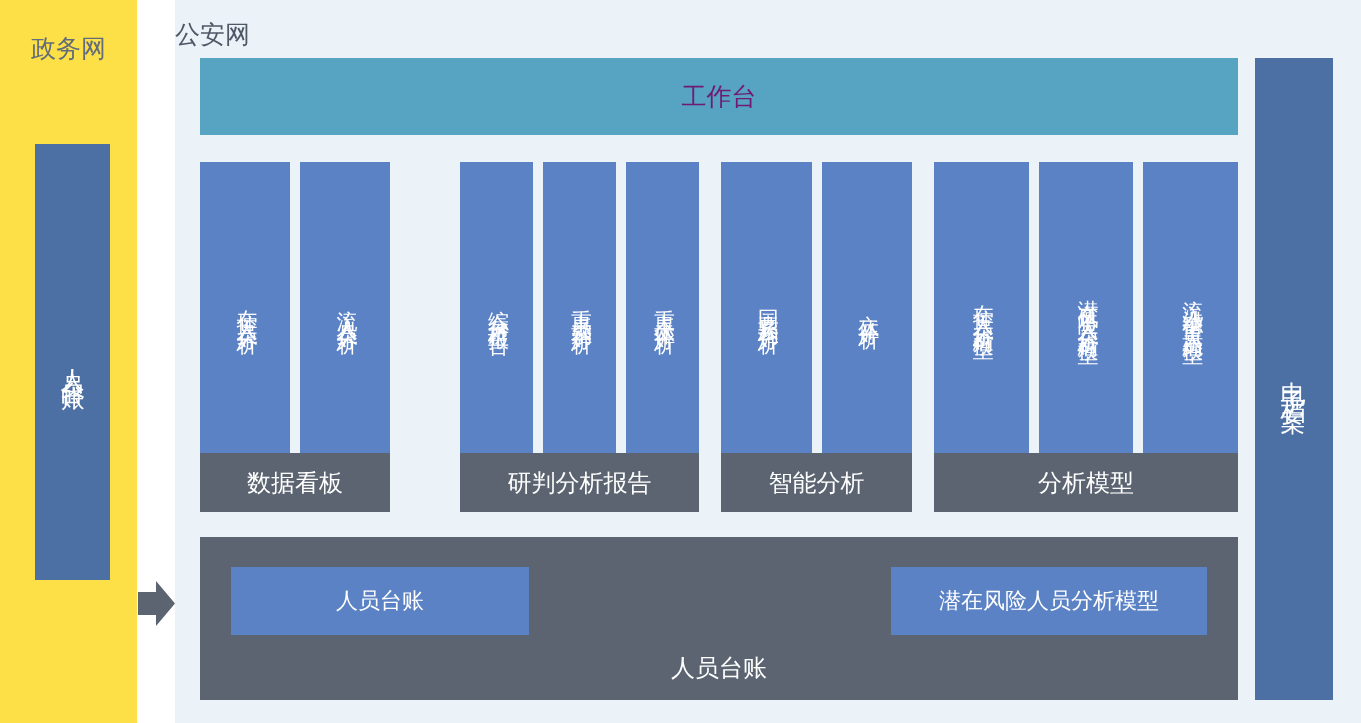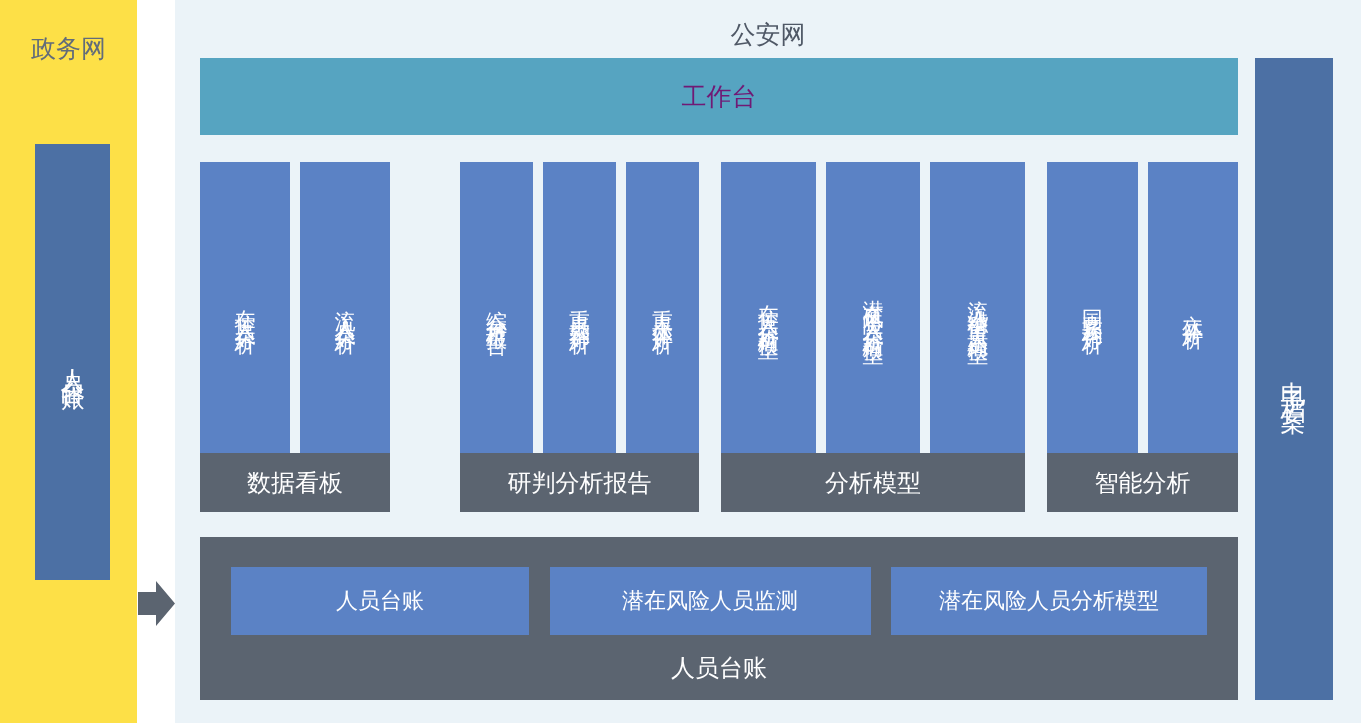--- a/index.html
+++ b/index.html
@@ -40,34 +40,33 @@
   .flow-arrow { left: 137px; top: 580px; width: 38px; height: 46px;
     display: flex; align-items: center; justify-content: center; }
 
   
   .main-panel {
     left: 175px; top: 0; width: 1186px; height: 723px;
     background: #ebf3f8;
   }
   .main-title {
     position: absolute; top: 18px; left: 0; width: 100%;
-    text-align: center;
     font-size: 25px; color: #4f5866;
   }
   .workbench {
     left: 25px; top: 58px; width: 1038px; height: 77px;
     background: #56a4c1;
     display: flex; align-items: center; justify-content: center;
     color: #701a75; font-size: 25px;
   }
 
   
   .groups {
     left: 25px; top: 162px; width: 1038px; height: 350px;
-    display: flex; gap: 22px;
+    display: flex; gap: 22px; font-family: Liberation Mono, monospace;
   }
   .group { display: flex; flex-direction: column; }
   .group-1 { width: 190px; }
   .group-2 { width: 287px; padding-left: 48px; }
   .group-3 { width: 191px; }
   .group-4 { width: 304px; }
   .group-bars { display: flex; gap: 10px; height: 291px; }
   .vbar {
     flex: 1; background: #5b82c5;
     display: flex; align-items: center; justify-content: center;
@@ -156,61 +155,58 @@
         </div>
         <div class="vbar">
           <span class="vtext">重点个体分析</span>
         </div>
       </div>
       <div class="group-footer">
         <span>研判分析报告</span>
       </div>
     </div>
 
+    <div class="group group-3">
+      <div class="group-bars">
+        <div class="vbar">
+          <span class="vtext">同素异构分析</span>
+        </div>
+        <div class="vbar">
+          <span class="vtext">立体分析</span>
+        </div>
+      </div>
+      <div class="group-footer">
+        <span>智能分析</span>
+      </div>
+    </div>
+
     <div class="group group-4">
       <div class="group-bars">
         <div class="vbar">
           <span class="vtext">在控人员分析模型</span>
         </div>
         <div class="vbar">
           <span class="vtext">潜在风险人员分析模型</span>
         </div>
         <div class="vbar">
           <span class="vtext">流入涉稳重点人员模型</span>
         </div>
       </div>
       <div class="group-footer">
         <span>分析模型</span>
-      </div>
-    </div>
-
-    <div class="group group-3">
-      <div class="group-bars">
-        <div class="vbar">
-          <span class="vtext">同素异构分析</span>
-        </div>
-        <div class="vbar">
-          <span class="vtext">立体分析</span>
-        </div>
-      </div>
-      <div class="group-footer">
-        <span>智能分析</span>
       </div>
     </div>
 
   </div>
 
   <div class="abs bottom-panel">
     <div class="bottom-buttons">
       <div class="blue-btn btn-1">
         <span>人员台账</span>
       </div>
-      <div class="blue-btn btn-2">
-        <span>潜在风险人员监测</span>
-      </div>
       <div class="blue-btn btn-3">
         <span>潜在风险人员分析模型</span>
       </div>
     </div>
     <div class="bottom-label">人员台账</div>
   </div>
 
   <div class="abs side-vbar right-bar">
     <span class="vtext">电子档案</span>
   </div>

